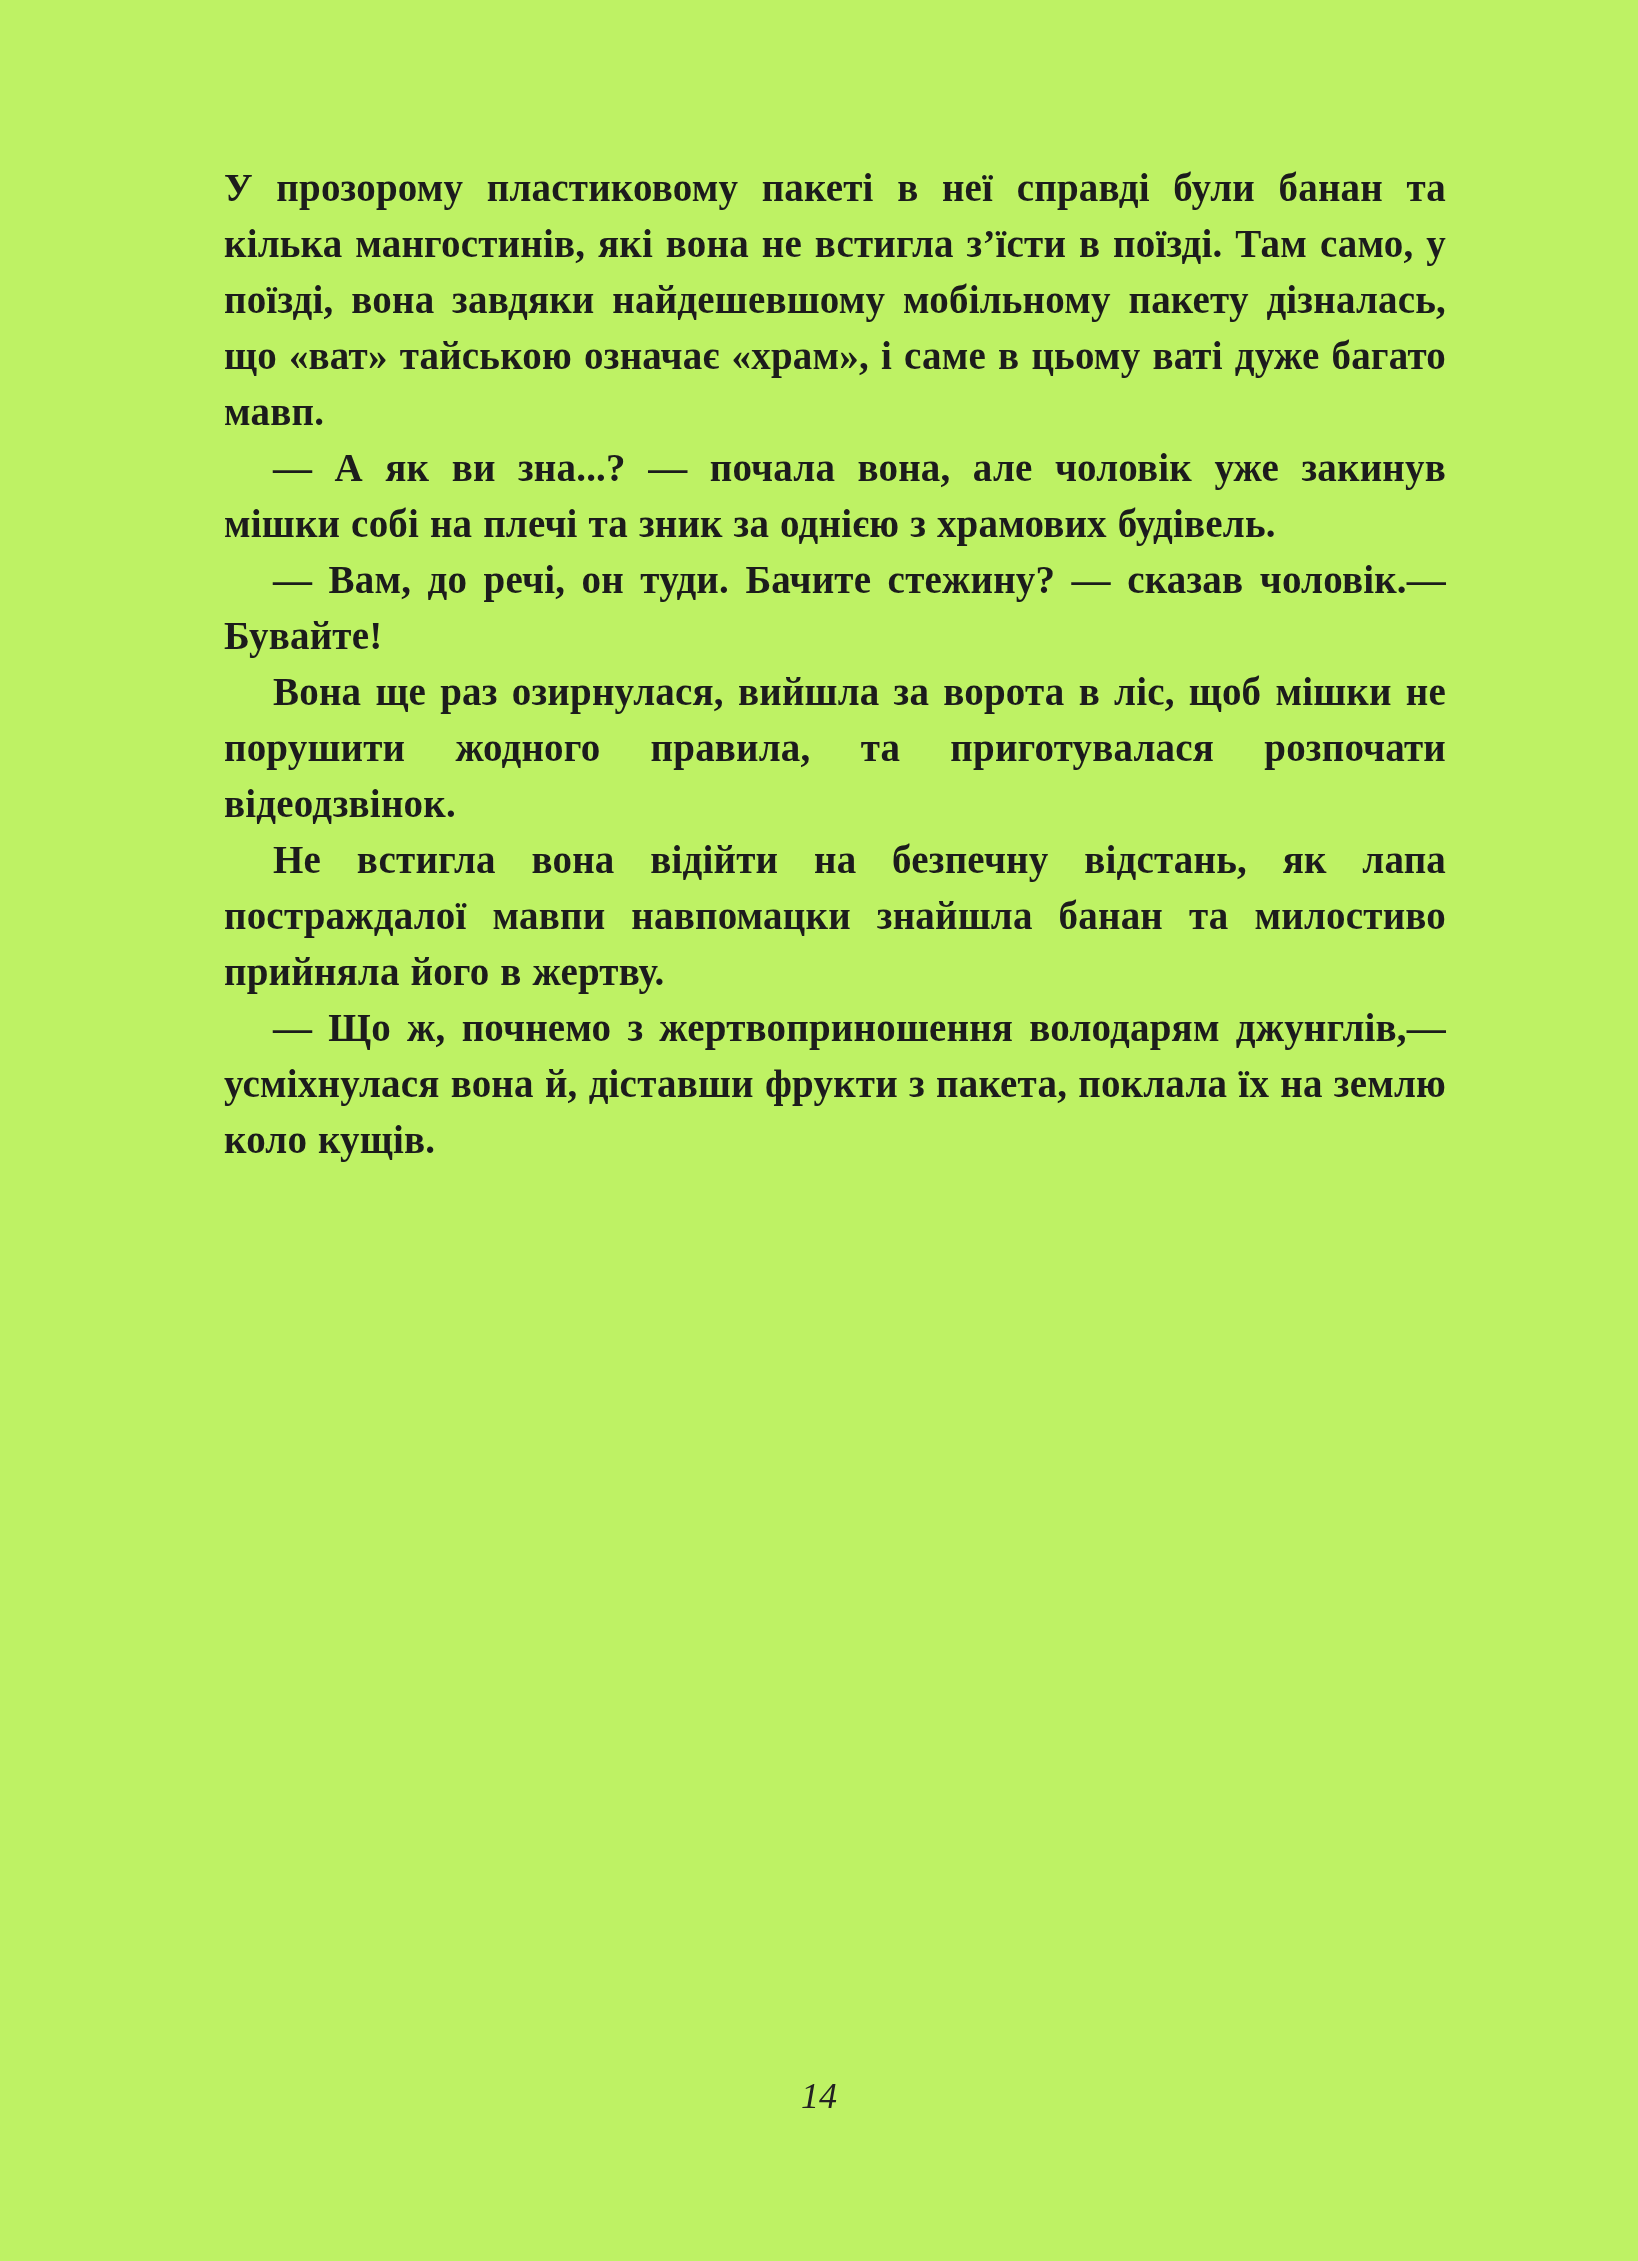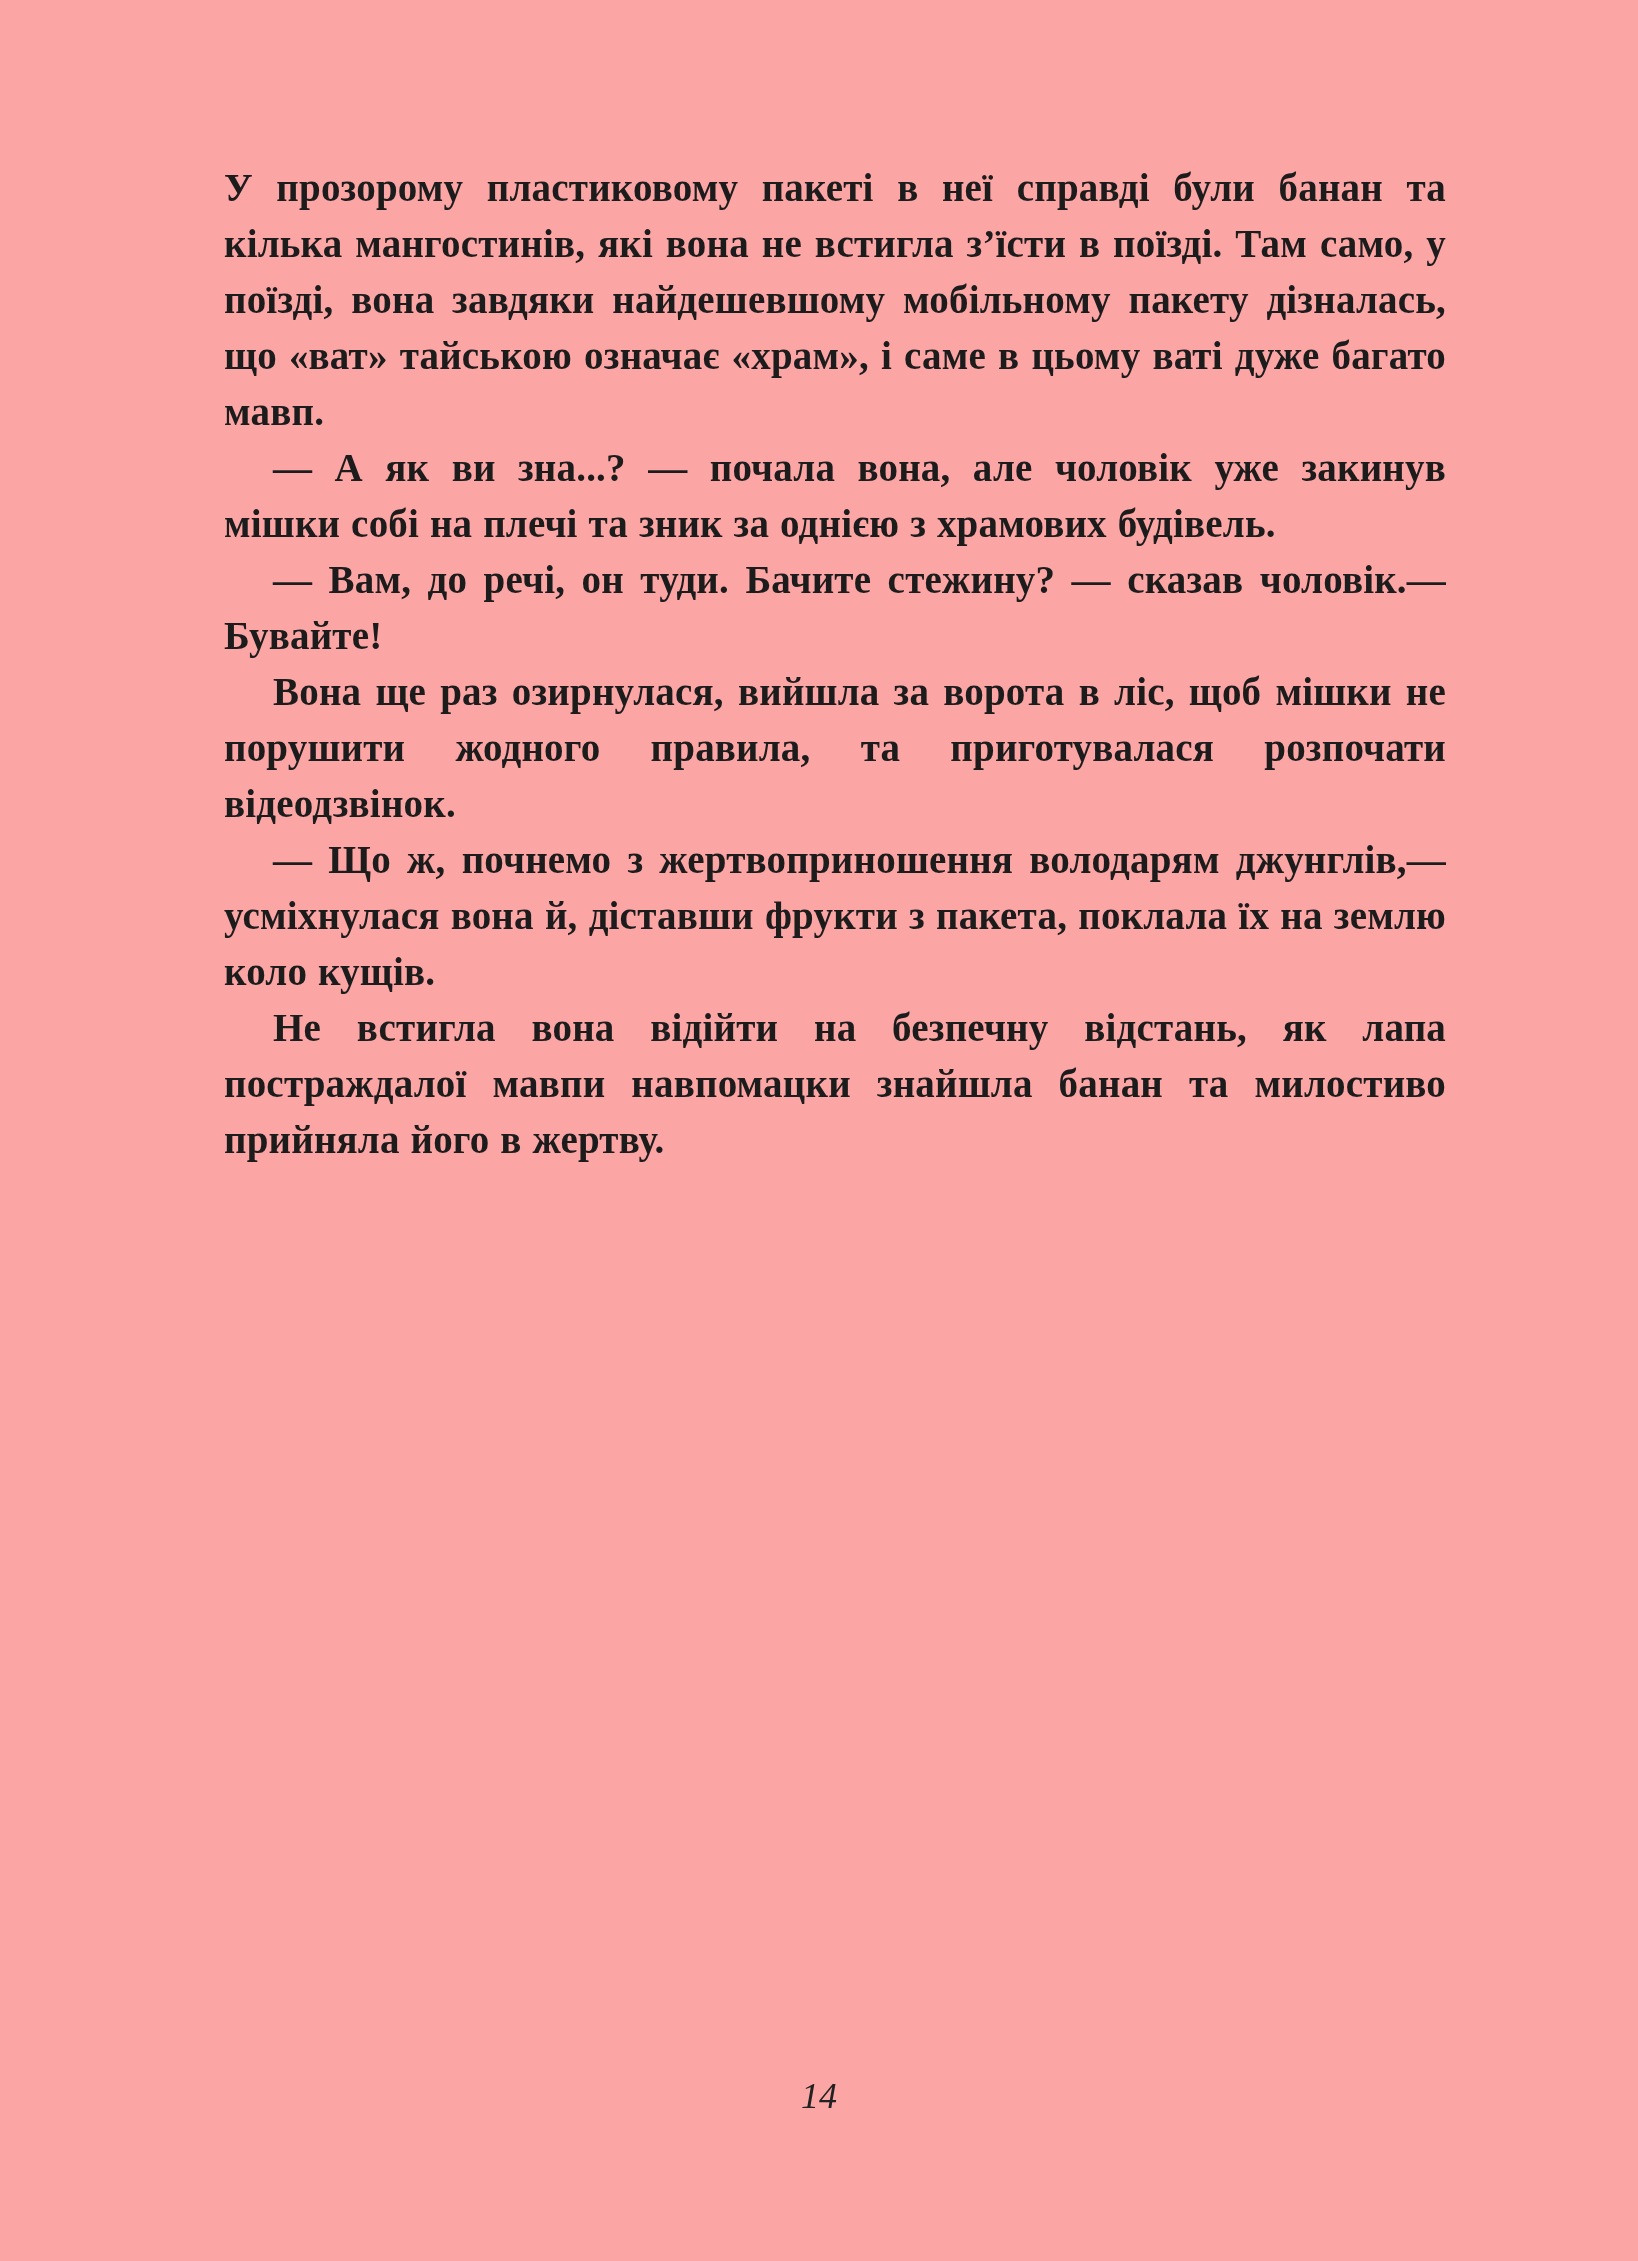--- a/index.html
+++ b/index.html
@@ -11,21 +11,21 @@
     width: 1638px;
     height: 2261px;
     position: relative;
     font-family: "Liberation Serif", "DejaVu Serif", serif;
     color: #1c1c1c;
     overflow: hidden;
   }
   .page {
     position: absolute;
     inset: 0;
-    background: #fca5a5;
+    background: #bef264;
   }
   .text-block {
     position: absolute;
     left: 224px;
     top: 160px;
     width: 1222px;
   }
   .para {
     margin: 0;
     font-size: 39px;
@@ -53,18 +53,18 @@
 </style>
 </head>
 <body>
 
 <div class="page">
   <div class="text-block">
       <p class="para no-indent">У прозорому пластиковому пакеті в неї справді були банан та кілька мангостинів, які вона не встигла з’їсти в поїзді. Там само, у поїзді, вона завдяки найдешевшому мобільному пакету дізналась, що «ват» тайською означає «храм», і саме в цьому ваті дуже багато мавп.</p>
       <p class="para">— А як ви зна...? — почала вона, але чоловік уже закинув мішки собі на плечі та зник за однією з храмових будівель.</p>
       <p class="para">— Вам, до речі, он туди. Бачите стежину? — сказав чоловік.— Бувайте!</p>
       <p class="para">Вона ще раз озирнулася, вийшла за ворота в ліс, щоб мішки не порушити жодного правила, та приготувалася розпочати відеодзвінок.</p>
+      <p class="para">Не встигла вона відійти на безпечну відстань, як лапа постраждалої мавпи навпомацки знайшла банан та милостиво прийняла його в жертву.</p>
       <p class="para">— Що ж, почнемо з жертвоприношення володарям джунглів,— усміхнулася вона й, діставши фрукти з пакета, поклала їх на землю коло кущів.</p>
-      <p class="para">Не встигла вона відійти на безпечну відстань, як лапа постраждалої мавпи навпомацки знайшла банан та милостиво прийняла його в жертву.</p>
     </div>
   <div class="page-number">14</div>
 </div>
 
 
 </body></html>

